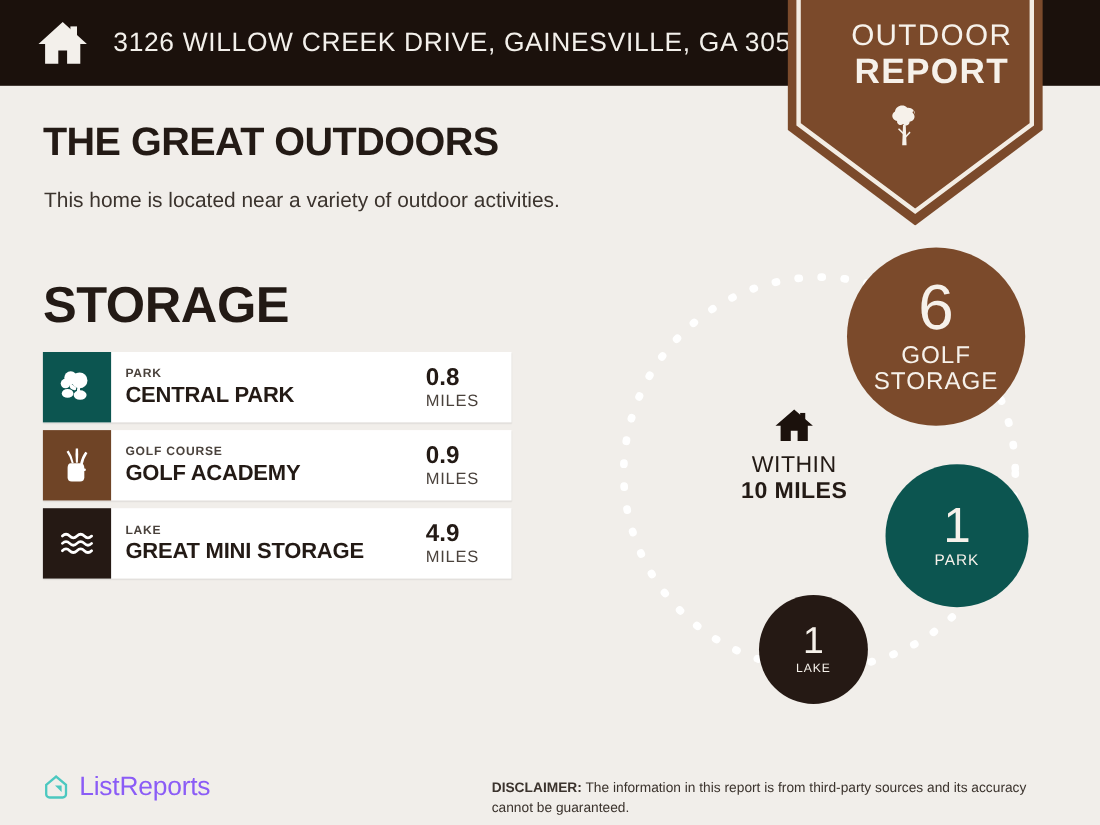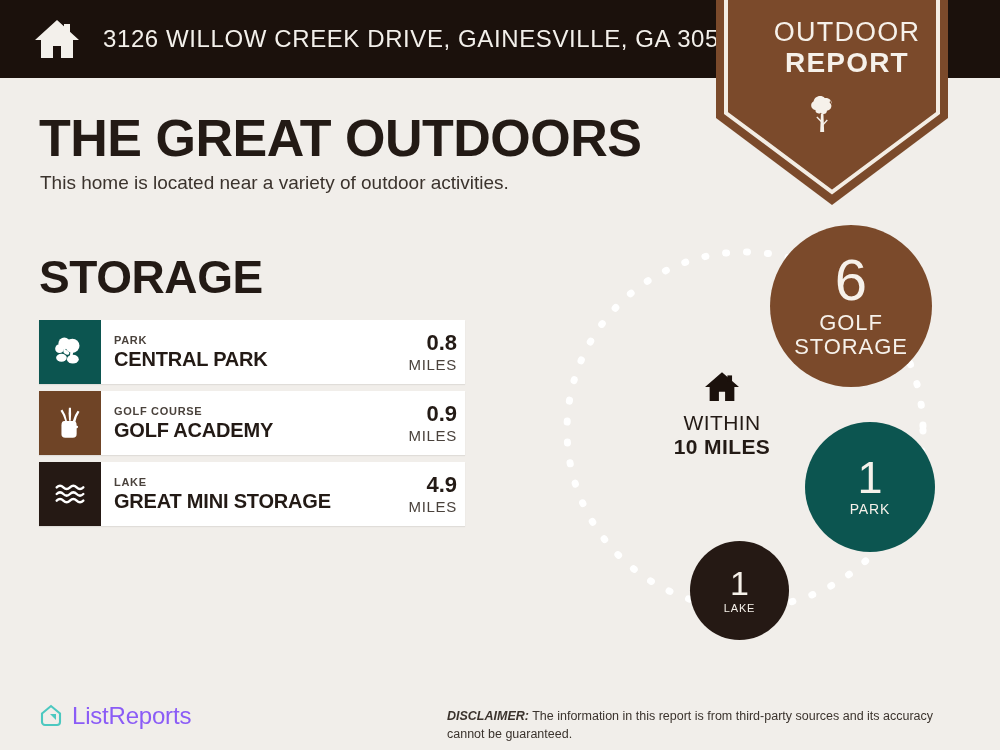--- a/index.html
+++ b/index.html
@@ -32,26 +32,26 @@
   .badge{
     position:absolute; left:716px; top:0; width:232px; height:205px;
     z-index:5;
   }
   .badge svg{ display:block; width:232px; height:205px; }
   .badge-text{
     position:absolute; left:0; top:18px; width:262px;
     text-align:center; color:#F6F1EA; pointer-events:none;
   }
   .badge-line1{ font-size:27px; letter-spacing:1.2px; line-height:1.08; font-weight:400; }
-  .badge-line2{ font-size:28px; letter-spacing:1.2px; line-height:1.12; font-weight:700; }
+  .badge-line2{ font-size:32px; letter-spacing:1.2px; line-height:1.12; font-weight:700; }
 
   
   .headline{
     position:absolute; left:39px; top:108px;
-    font-size:52px; font-weight:700; letter-spacing:-0.5px;
+    font-size:36px; font-weight:700; letter-spacing:-0.5px;
     color:#231a15; white-space:nowrap;
   }
   .subhead{
     position:absolute; left:40px; top:172px;
     font-size:19px; color:#3b332d; font-weight:400;
   }
 
   
   .popular{
     position:absolute; left:39px; top:250px;
@@ -64,21 +64,21 @@
   .poi-row{
     display:flex; align-items:stretch;
     background:#FFFFFF; height:64px; margin-bottom:7px;
     box-shadow:0 1px 1px rgba(0,0,0,0.07);
   }
   .poi-icon{ width:62px; min-width:62px; display:flex; align-items:center; justify-content:center; }
   .poi-icon svg{ width:38px; height:38px; display:block; }
   .poi-mid{ flex:1; display:flex; flex-direction:column; justify-content:center; padding-left:13px; }
   .poi-cat{ font-size:11px; font-weight:700; letter-spacing:0.7px; color:#4a423c; line-height:1.3; }
   .poi-name{ font-size:20px; font-weight:700; letter-spacing:-0.2px; color:#231a15; line-height:1.15; }
-  .poi-dist{ width:78px; display:flex; flex-direction:column; align-items:flex-end; justify-content:center; padding-right:8px;}
+  .poi-dist{ width:78px; display:flex; flex-direction:column; align-items:flex-start; justify-content:center; padding-right:8px;}
   .poi-num{ font-size:22px; font-weight:700; color:#231a15; line-height:1.1; }
   .poi-unit{ font-size:15px; font-weight:400; letter-spacing:0.7px; color:#4a423c; }
 
   
   .diagram{ position:absolute; left:560px; top:225px; width:420px; height:420px; }
   .dotted-ring{ position:absolute; left:0; top:0; width:420px; height:420px; }
 
   .bubble{
     position:absolute; border-radius:50%;
     display:flex; flex-direction:column;
@@ -110,21 +110,21 @@
 
   
   .footer-logo{ position:absolute; left:38px; top:702px; display:flex; align-items:center; }
   .footer-logo svg{ width:26px; height:26px; display:block; }
   .footer-logo-text{ margin-left:8px; font-size:24px; color:#8b5cf6; font-weight:400; letter-spacing:-0.2px; }
 
   .disclaimer{
     position:absolute; left:447px; top:707px; width:520px;
     font-size:12.5px; line-height:1.45; color:#3b332d;
   }
-  .disclaimer b{ font-weight:700;font-style:italic; }
+  .disclaimer b{ font-weight:700; }
 </style>
 </head>
 <body>
 
 <div class="header-bar">
   <span class="header-home">
     <svg viewBox="0 0 48 48" fill="#F3F0EB" aria-hidden="true">
       <path d="M24 5 L2 25 h6 v18 h12 V31 h8 v12 h12 V25 h6 z"></path>
       <rect x="31" y="9" width="6" height="9"></rect>
     </svg>

